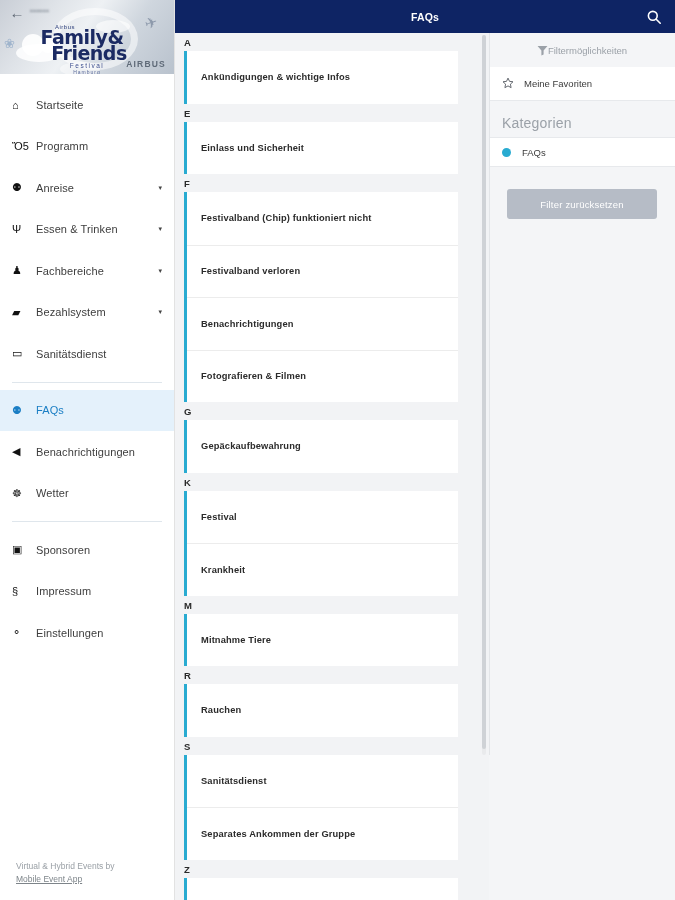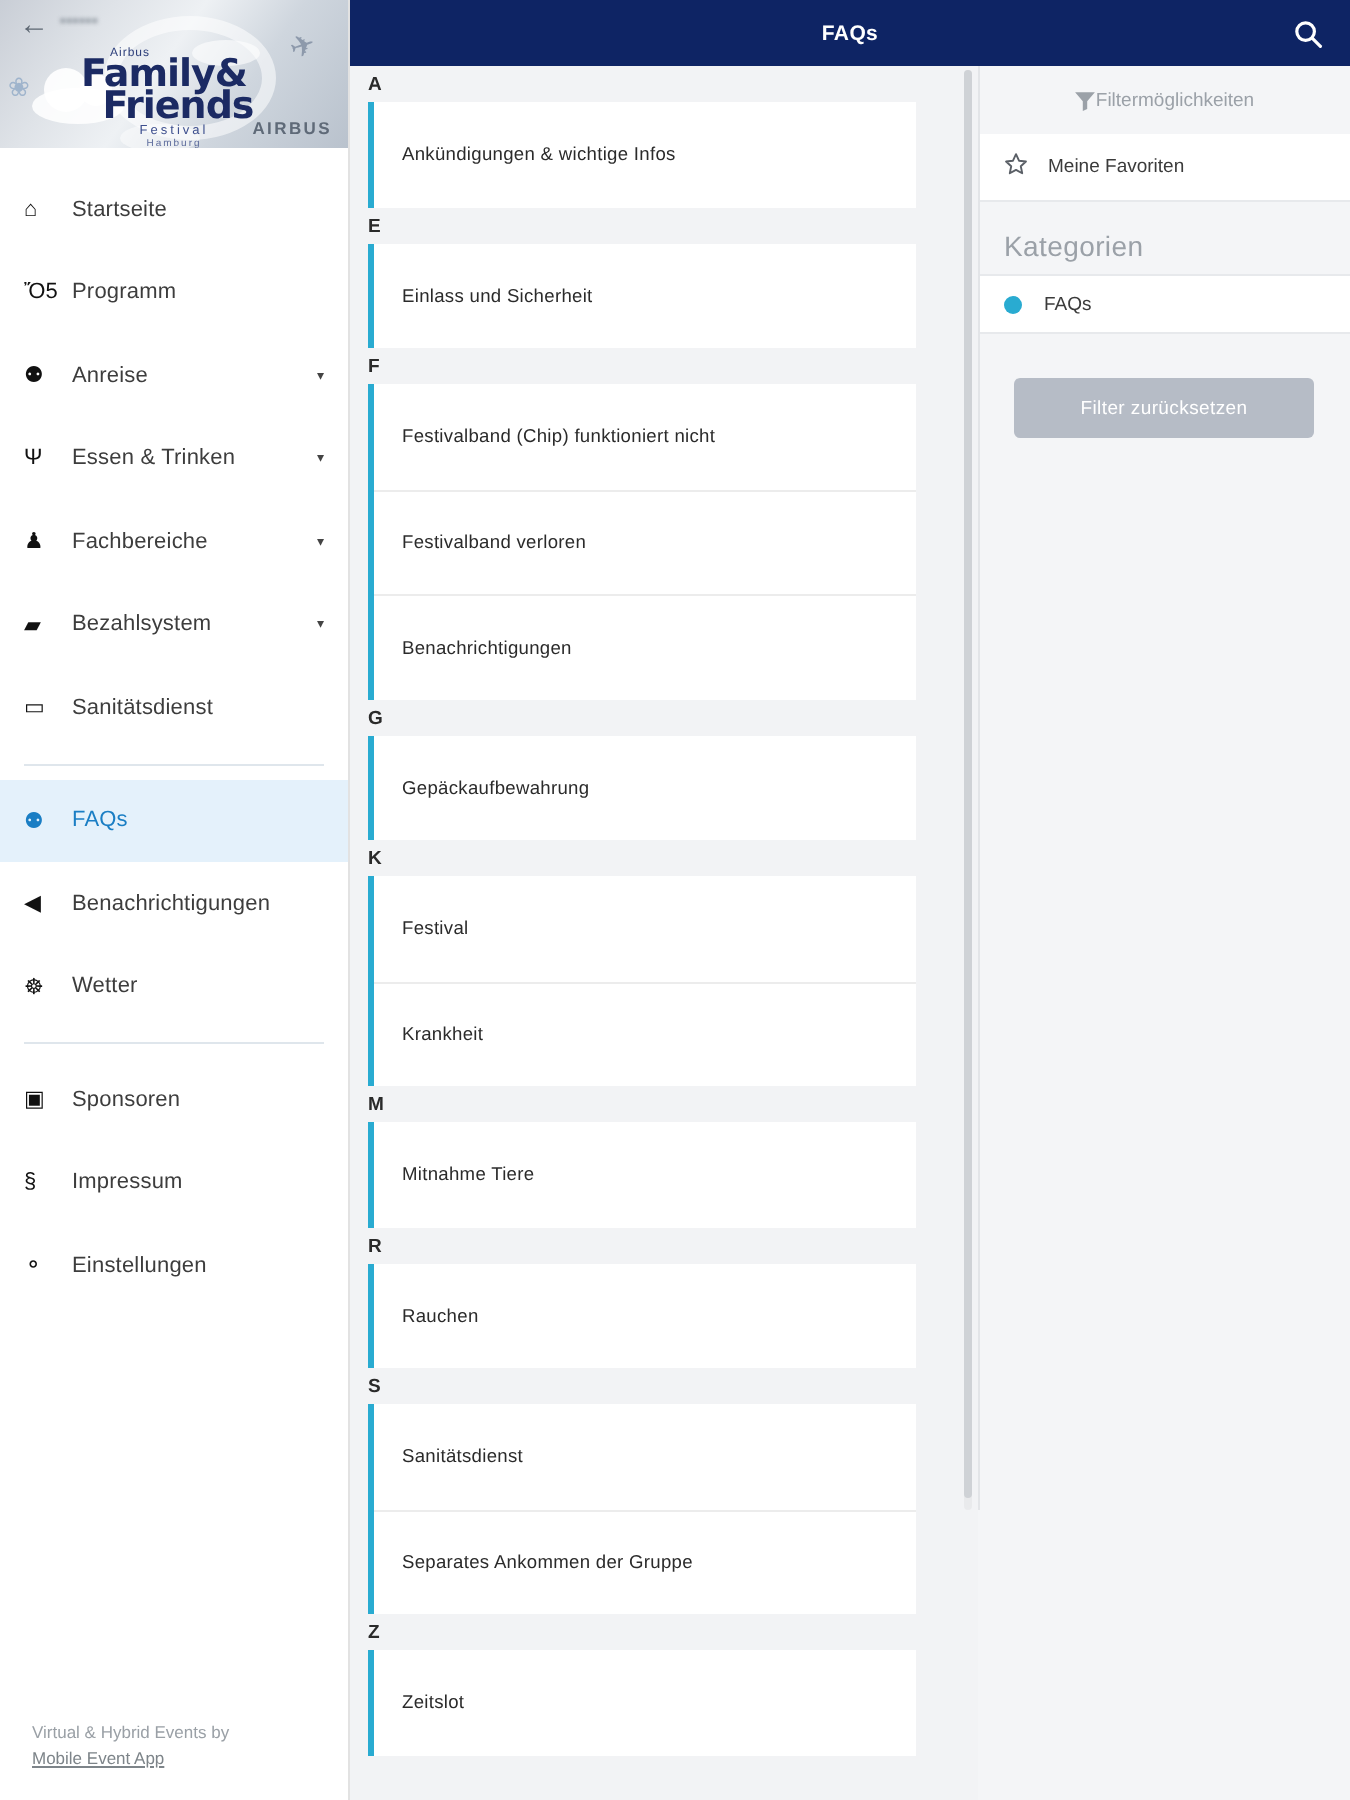--- a/index.html
+++ b/index.html
@@ -118,20 +118,21 @@
     background: #f2f3f5; letter-spacing: .2px;
   }
   .card {
     background: #ffffff; margin: 0 16px 0 9px; border-left: 3px solid #29abd1;
     position: relative;
   }
   .faq-row {
     height: 52.5px; display: flex; align-items: center;
     padding-left: 14px; font-size: 9.3px; color: #2b2b2b; cursor: pointer;
     letter-spacing:.15px;
+    font-weight:bold;
   }
   .faq-row + .faq-row { border-top: 1px solid #ececec; }
   .scrollbar-track {
     position: absolute; right: 3px; top: 2px; width: 4px; height: 720px;
     background: #e9eaec; border-radius: 2px;
   }
   .scrollbar-thumb {
     position: absolute; left: 0; top: 0; width: 4px; height: 714px;
     background: #cfd2d6; border-radius: 2px; cursor: pointer;
   }
@@ -286,20 +287,21 @@
             </div>
             <div class="sec-head">E</div>
             <div class="card">
               <div class="faq-row">Einlass und Sicherheit</div>
             </div>
             <div class="sec-head">F</div>
             <div class="card">
               <div class="faq-row">Festivalband (Chip) funktioniert nicht</div>
               <div class="faq-row">Festivalband verloren</div>
               <div class="faq-row">Benachrichtigungen</div>
+              <div class="faq-row">Fotografieren &amp; Filmen</div>
             </div>
             <div class="sec-head">G</div>
             <div class="card">
               <div class="faq-row">Gepäckaufbewahrung</div>
             </div>
             <div class="sec-head">K</div>
             <div class="card">
               <div class="faq-row">Festival</div>
               <div class="faq-row">Krankheit</div>
             </div>

